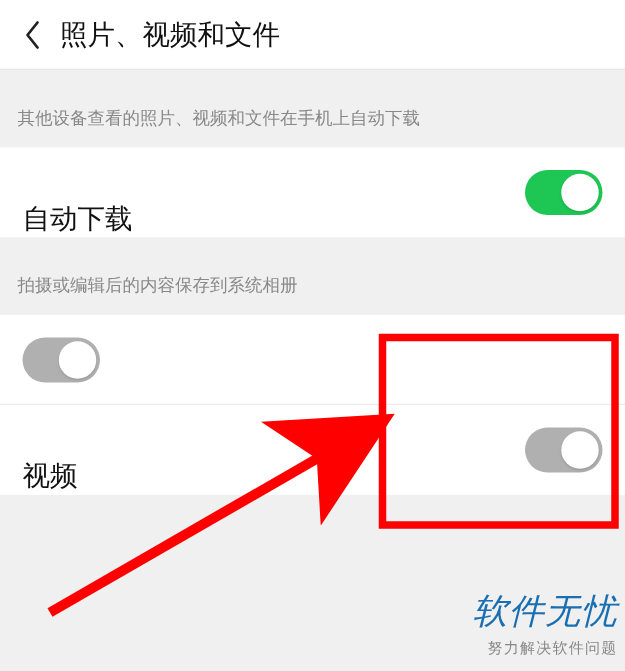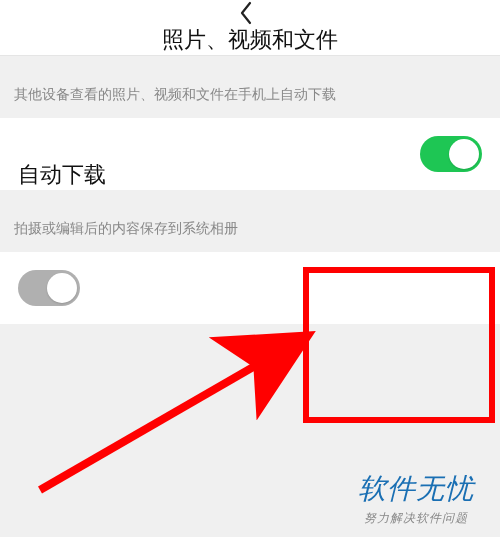--- a/index.html
+++ b/index.html
@@ -11,21 +11,20 @@
       position: relative;
       overflow: hidden;
     }
     .header {
       display: flex;
       align-items: center;
       background: #fff;
       height: 56px;
       padding: 0 12px;
       border-bottom: 1px solid #e5e5e5;
-      flex-direction: column;
     }
     .back-icon {
       width: 28px;
       height: 28px;
       display: flex;
       align-items: center;
       justify-content: center;
       margin-right: 8px;
     }
     .back-icon svg { width: 16px; height: 24px; }
@@ -87,37 +86,36 @@
     .arrow-svg {
       position: absolute;
       left: 30px;
       top: 325px;
       width: 290px;
       height: 175px;
       pointer-events: none;
     }
     .watermark {
       position: absolute;
-      right: 26px;
+      right: 6px;
       bottom: 10px;
-      text-align: center;
+      text-align: right;
     }
     .watermark-main {
       font-size: 28px;
       font-style: italic;
       color: #1a6fb3;
       font-weight: 500;
       letter-spacing: 1px;
     }
     .watermark-sub {
       font-size: 12px;
       color: #888;
       letter-spacing: 1px;
       margin-top: 2px;
-      font-style: italic;
     }
     .section-body { background: #fff; }
   </style>
 </head>
 <body>
 
 <div class="header">
   <div class="back-icon">
     <svg viewBox="0 0 16 24">
         <path d="M12 2 L4 12 L12 22" fill="none" stroke="#222" stroke-width="2.2" stroke-linecap="round" stroke-linejoin="round"></path>
@@ -136,20 +134,26 @@
   </div>
 </div>
 
 <div class="section-header">拍摄或编辑后的内容保存到系统相册</div>
 <div class="section-body">
   <div class="row">
     <div class="toggle off">
       <div class="toggle-thumb"></div>
     </div>
   </div>
+  <div class="row">
+    <div class="row-label">视频</div>
+    <div class="toggle off">
+      <div class="toggle-thumb"></div>
+    </div>
+  </div>
 </div>
 
 <div class="highlight-box"></div>
 
 <svg class="arrow-svg" viewBox="0 0 290 175">
   <defs>
     <marker id="ah" markerWidth="12" markerHeight="12" refX="9" refY="6" orient="auto">
       <path d="M0,0 L12,6 L0,12 L3,6 Z" fill="#ff0000"></path>
     </marker>
   </defs>

